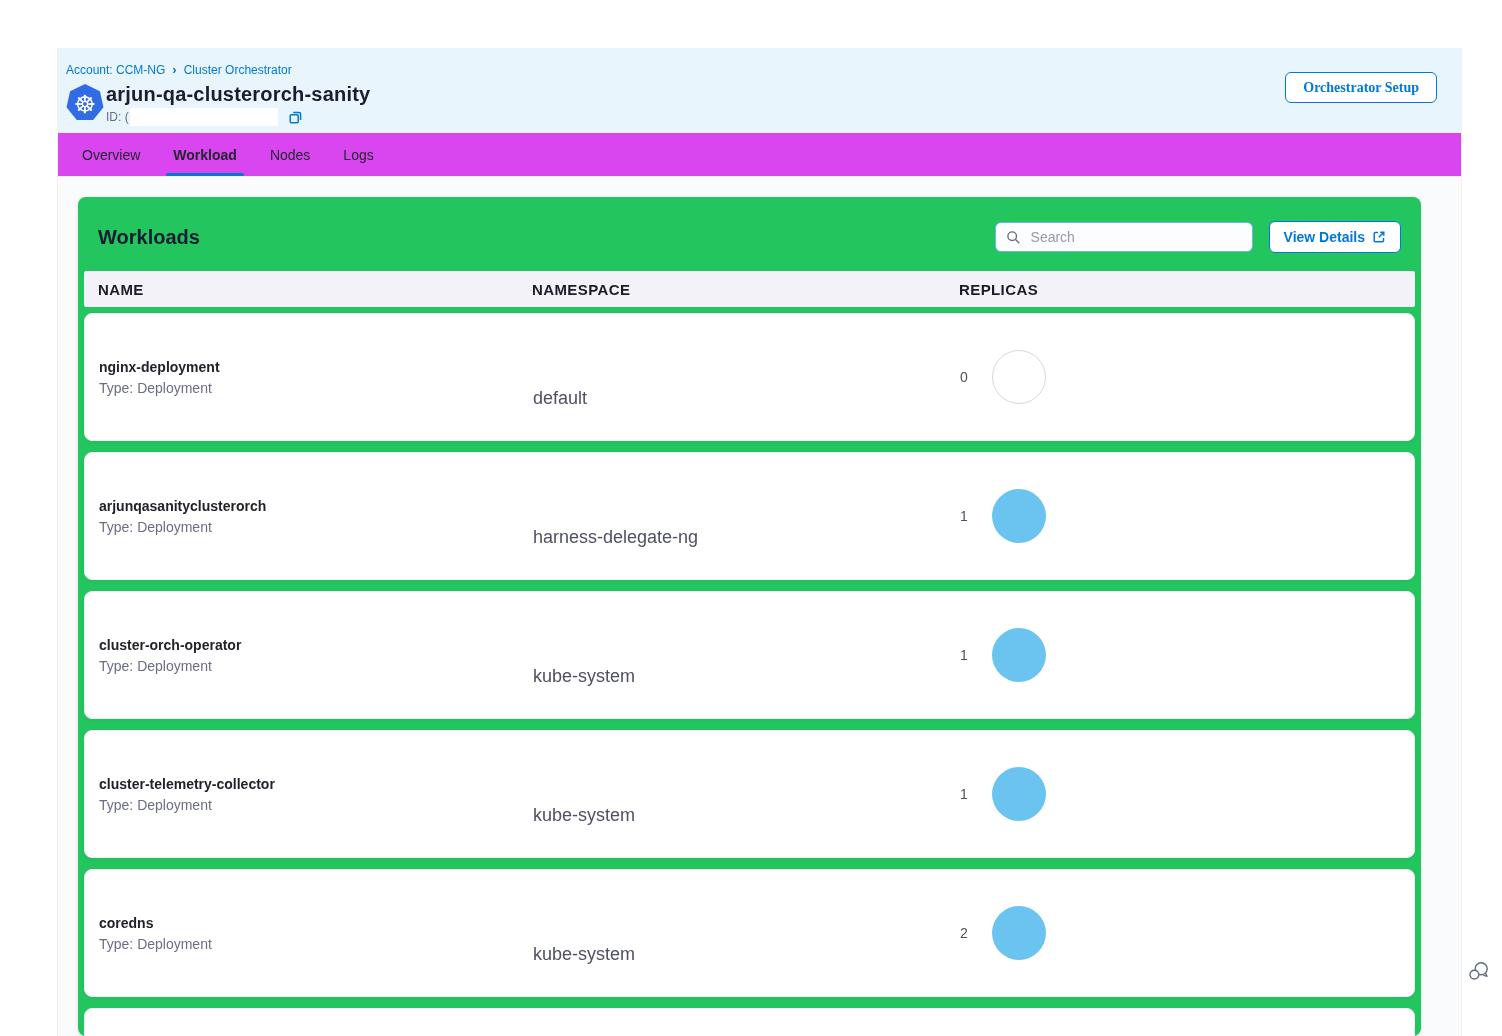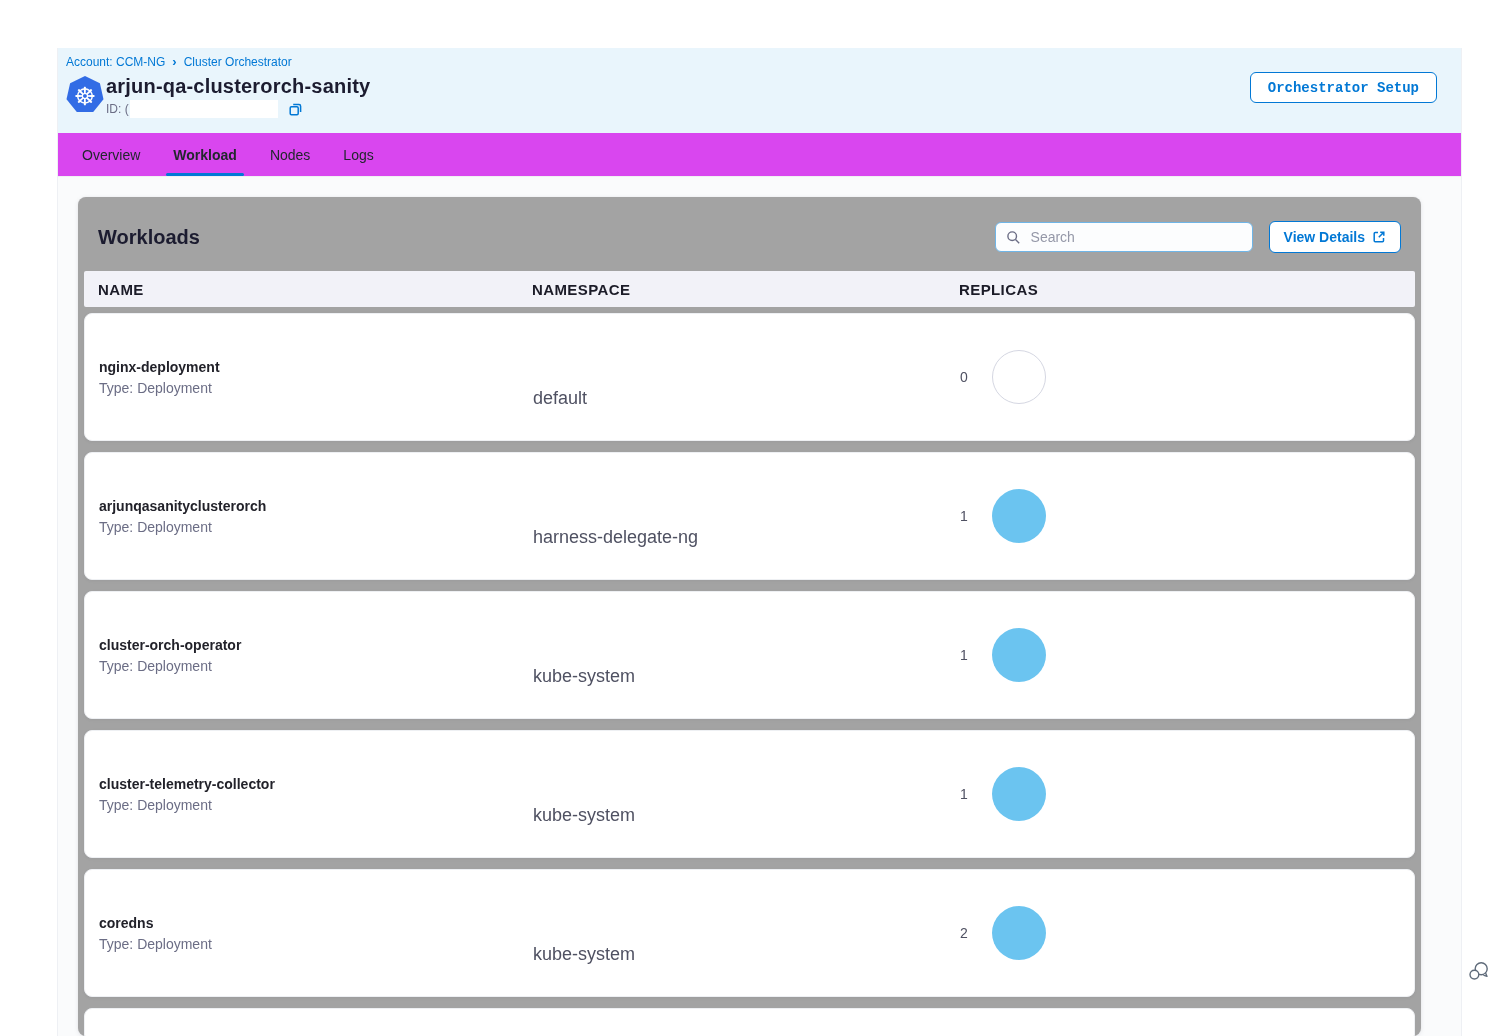--- a/index.html
+++ b/index.html
@@ -14,50 +14,50 @@
   .app {
     position:absolute; left:57px; top:48px; width:1405px; height:988px;
     border-left:1px solid #eef0f4; border-right:1px solid #eef0f4;
     background:#fff;
   }
   
   .header-band {
     background:#e9f5fc; height:85px; position:relative;
     padding:7px 24px 0 8px;
   }
-  .breadcrumb { font-size:12px; color:#0278d5; display:flex; align-items:center; gap:7px; }
+  .breadcrumb { font-size:12px; color:#0278d5; display:flex; align-items:center; gap:7px;margin-top:8px; }
   .breadcrumb a { color:#0278d5; text-decoration:none; cursor:pointer; }
   .crumb-sep { font-size:13px; font-weight:bold; line-height:1; margin-top:-1px; }
   .title-row { display:flex; margin-top:5px; }
   .k8s-icon { width:38px; height:38px; display:inline-block; margin-top:2px; }
   .title-block { margin-left:2px; }
   .page-title { margin:0; font-size:20px; font-weight:bold; color:#1c1c30; letter-spacing:0.2px; line-height:1.2; }
   .id-line { display:flex; align-items:center; font-size:12px; color:#6b6d85; margin-top:2px; }
   .id-redacted { width:148px; height:18px; background:#ffffff; margin:0 10px 0 1px; display:inline-block; }
   .copy-icon { width:15px; height:15px; display:inline-block; cursor:pointer; }
   .setup-btn {
     position:absolute; right:24px; top:24px; height:31px; padding:0 17px;
     background:#fff; color:#0278d5; border:1px solid #0278d5; border-radius:6px;
-    font-weight:bold; font-size:14px; font-family:Liberation Mono, monospace; cursor:pointer;
+    font-weight:bold; font-size:14px; font-family:Liberation Serif, serif; cursor:pointer;
   }
   
   .tabs {
     height:44px; background:#d946ef; display:flex; align-items:stretch;
     padding-left:24px; gap:33px; border-bottom:1px solid #f0f0f3;
   }
   .tab { display:flex; align-items:center; font-size:14px; color:#22272d; position:relative; cursor:pointer; }
   .tab.active { font-weight:bold; }
   .tab.active::after {
     content:''; position:absolute; left:-7px; right:-7px; bottom:0; height:3px;
     background:#0278d5; border-radius:3px;
   }
   
   .content { background:#fafbfc; height:859px; padding:20px 40px 0 20px; overflow:hidden; }
   .card {
-    background:#a3a3a3; border-radius:8px; height:100%;
+    background:#22c55e; border-radius:8px; height:100%;
     box-shadow:0 0 1px rgba(40,41,61,0.10), 0 1px 4px rgba(96,97,112,0.14);
     padding:24px 20px 0 20px; overflow:hidden;
   }
   .card-top { display:flex; align-items:center; justify-content:space-between; }
   .card-title { margin:0; font-size:20px; font-weight:bold; color:#1c1c30; }
   .top-right { display:flex; align-items:center; gap:16px; }
   .search-box {
     width:258px; height:30px; border:1px solid #6fb5e7; border-radius:6px;
     background:#fcfdfe; display:flex; align-items:center; padding:4px 10px; gap:8px;
   }

